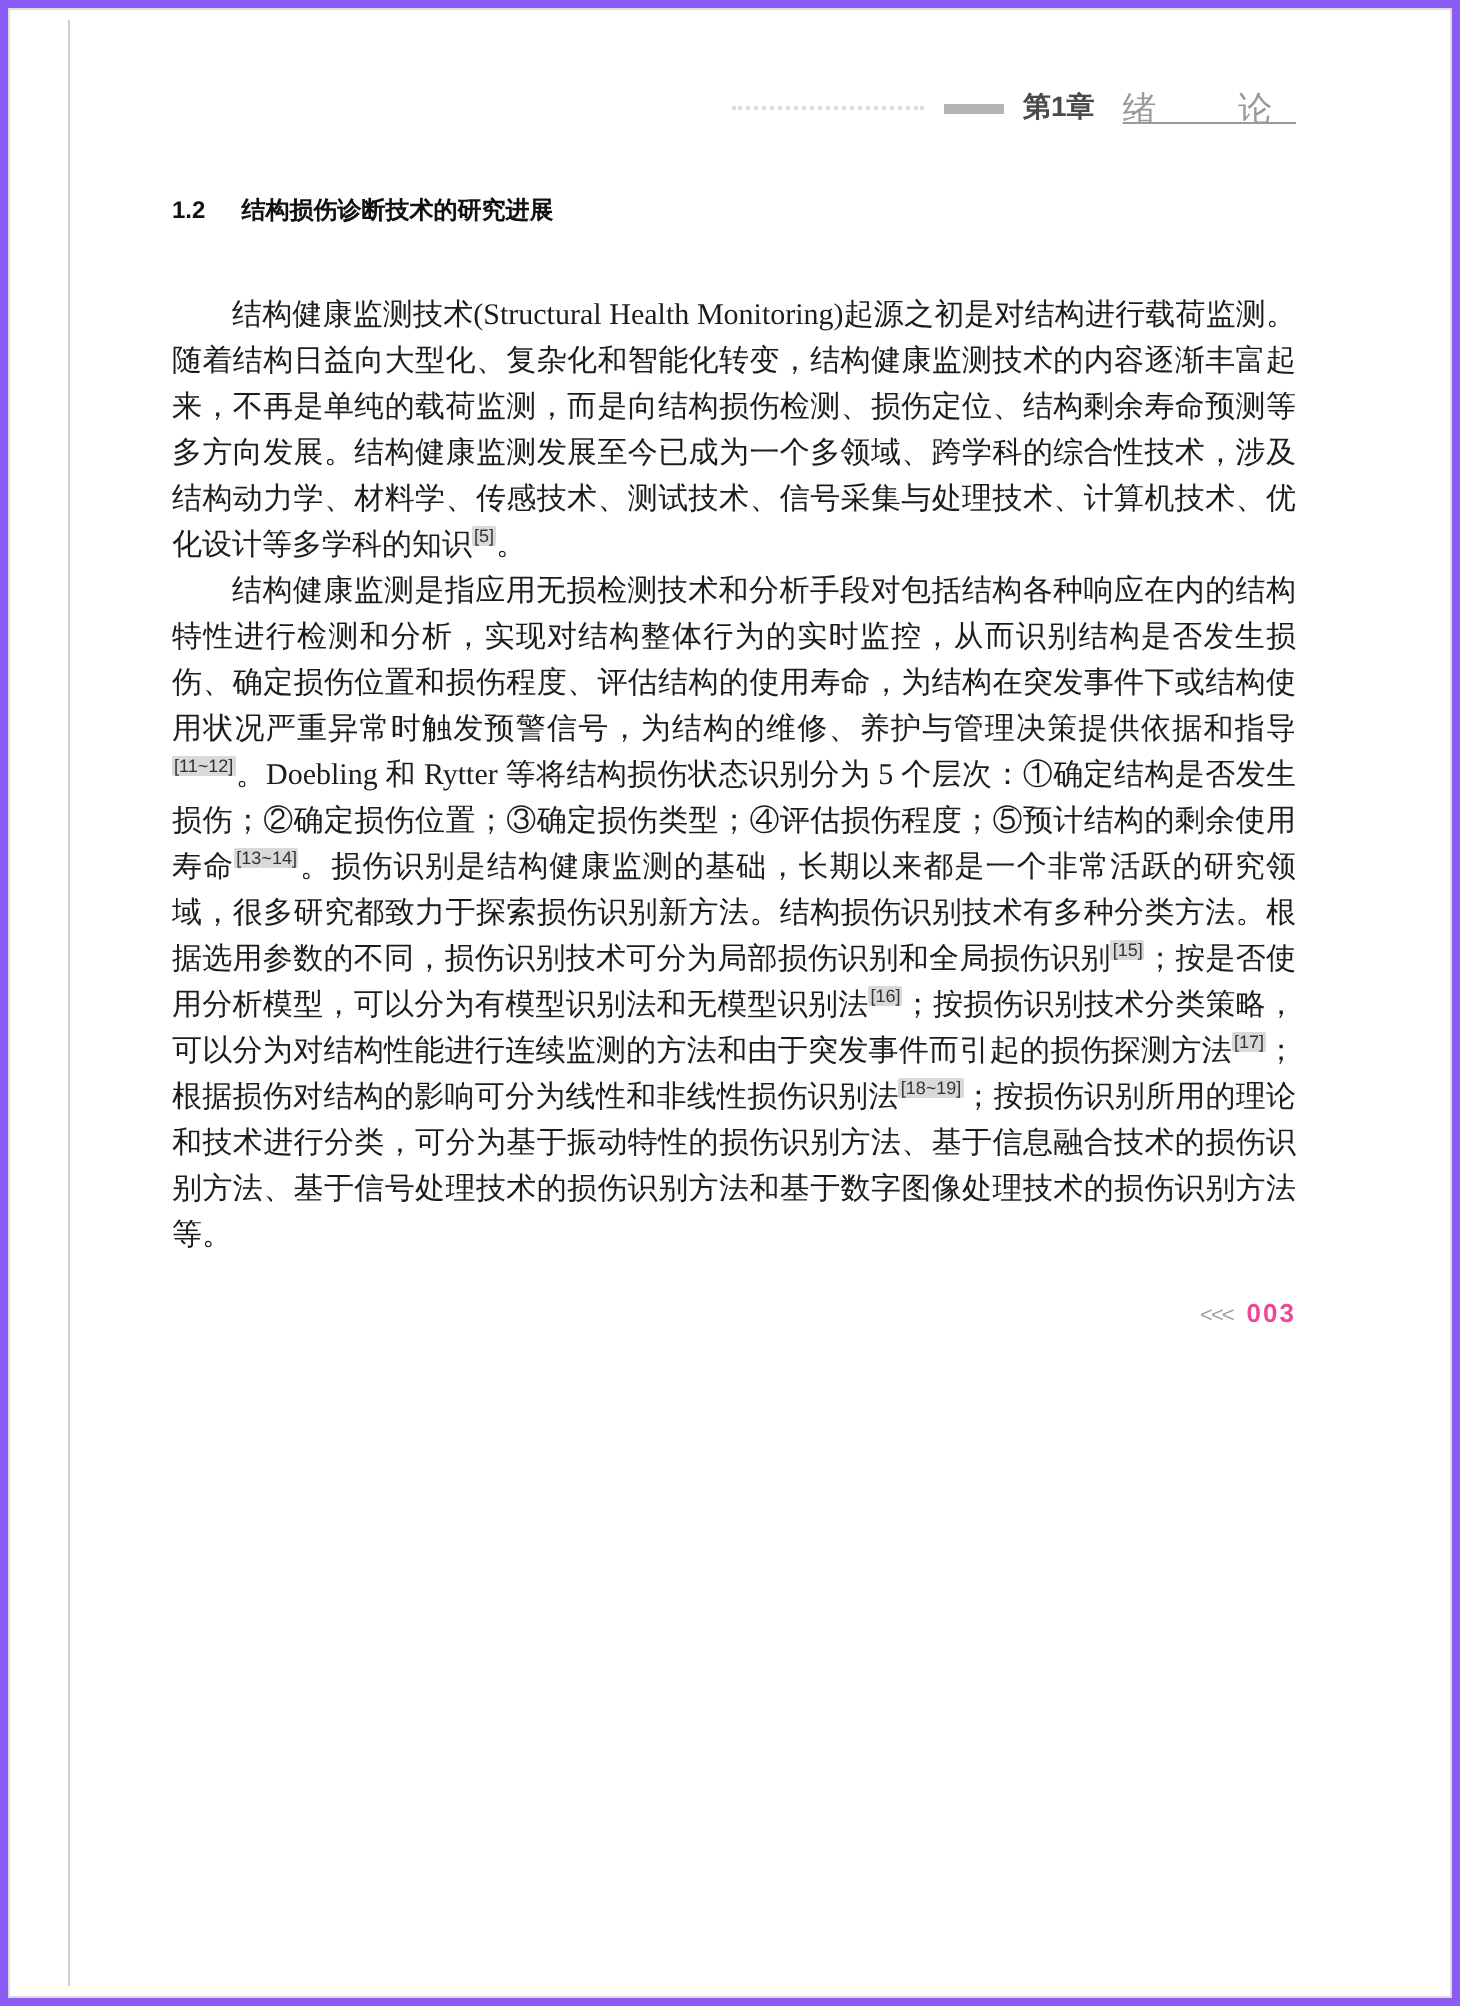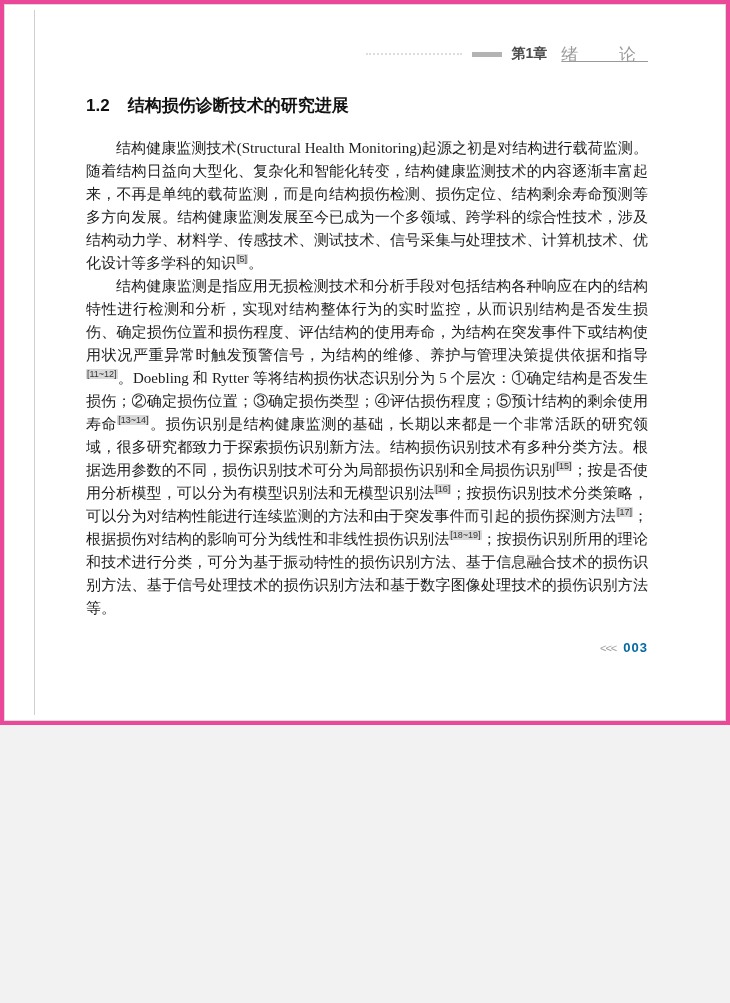--- a/index.html
+++ b/index.html
@@ -4,24 +4,24 @@
 <style>
   html, body {
     margin: 0;
     padding: 0;
     background: #f2f2f2;
     font-family: "Liberation Serif", "DejaVu Serif", serif;
   }
   .scan {
     position: relative;
     width: 730px;
-    height: 725px;
+    height: 1003px;
     box-sizing: border-box;
     background: #ffffff;
-    border: 4px solid #ec4899;
+    border: 4px solid #8b5cf6;
     outline: 1px solid #dcdcdc;
     outline-offset: -5px;
     overflow: hidden;
   }
   .scan-left-line {
     position: absolute;
     left: 30px;
     top: 6px;
     bottom: 6px;
     width: 1px;
@@ -79,44 +79,44 @@
     font-size: 9px;
     line-height: 0;
     color: #333333;
     background: var(--ref-bg, #d9d9d9);
     padding: 0 1px;
     border-radius: 1px;
     font-family: "Liberation Sans", "DejaVu Sans", sans-serif;
   }
   .section-heading {
     font-family: "Liberation Sans", "DejaVu Sans", sans-serif;
-    font-size: 17px;
+    font-size: 12px;
     font-weight: bold;
     color: #111111;
-    margin: 30px 0 20px 0;
+    margin: 30px 0 30px 0;
     text-indent: 0;
     text-align: left;
   }
   .section-heading .sec-num { margin-right: 18px; }
   
   .page-footer {
     margin-top: 18px;
     text-align: right;
     font-family: "Liberation Sans", "DejaVu Sans", sans-serif;
   }
   .footer-chevrons {
     font-size: 11px;
     color: #9d9d9d;
     letter-spacing: -1px;
     margin-right: 7px;
   }
   .footer-page-number {
     font-size: 13px;
     font-weight: bold;
-    color: #0369a1;
+    color: #ec4899;
     letter-spacing: 1px;
   }
 </style>
 </head>
 <body>
 
 <div class="scan">
   <div class="scan-left-line"></div>
   <div class="page-inner">
 

